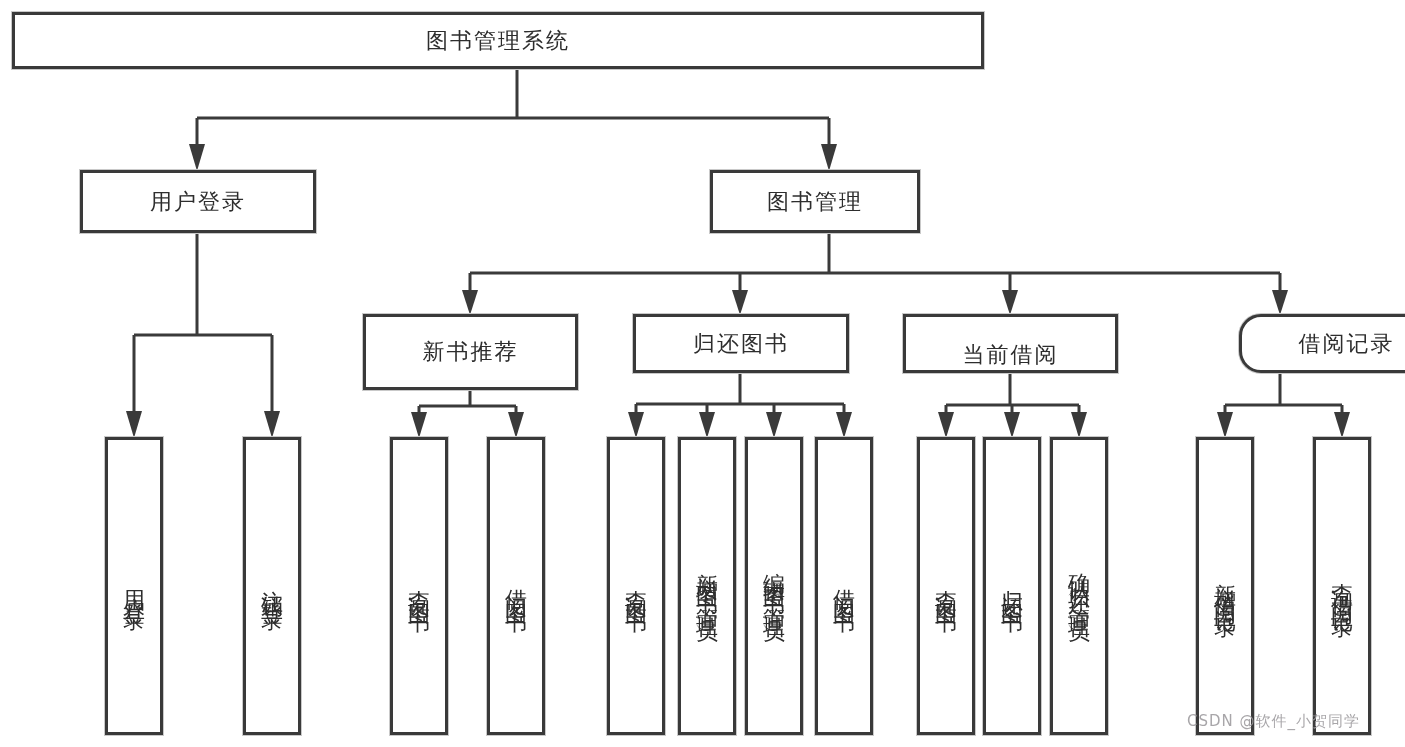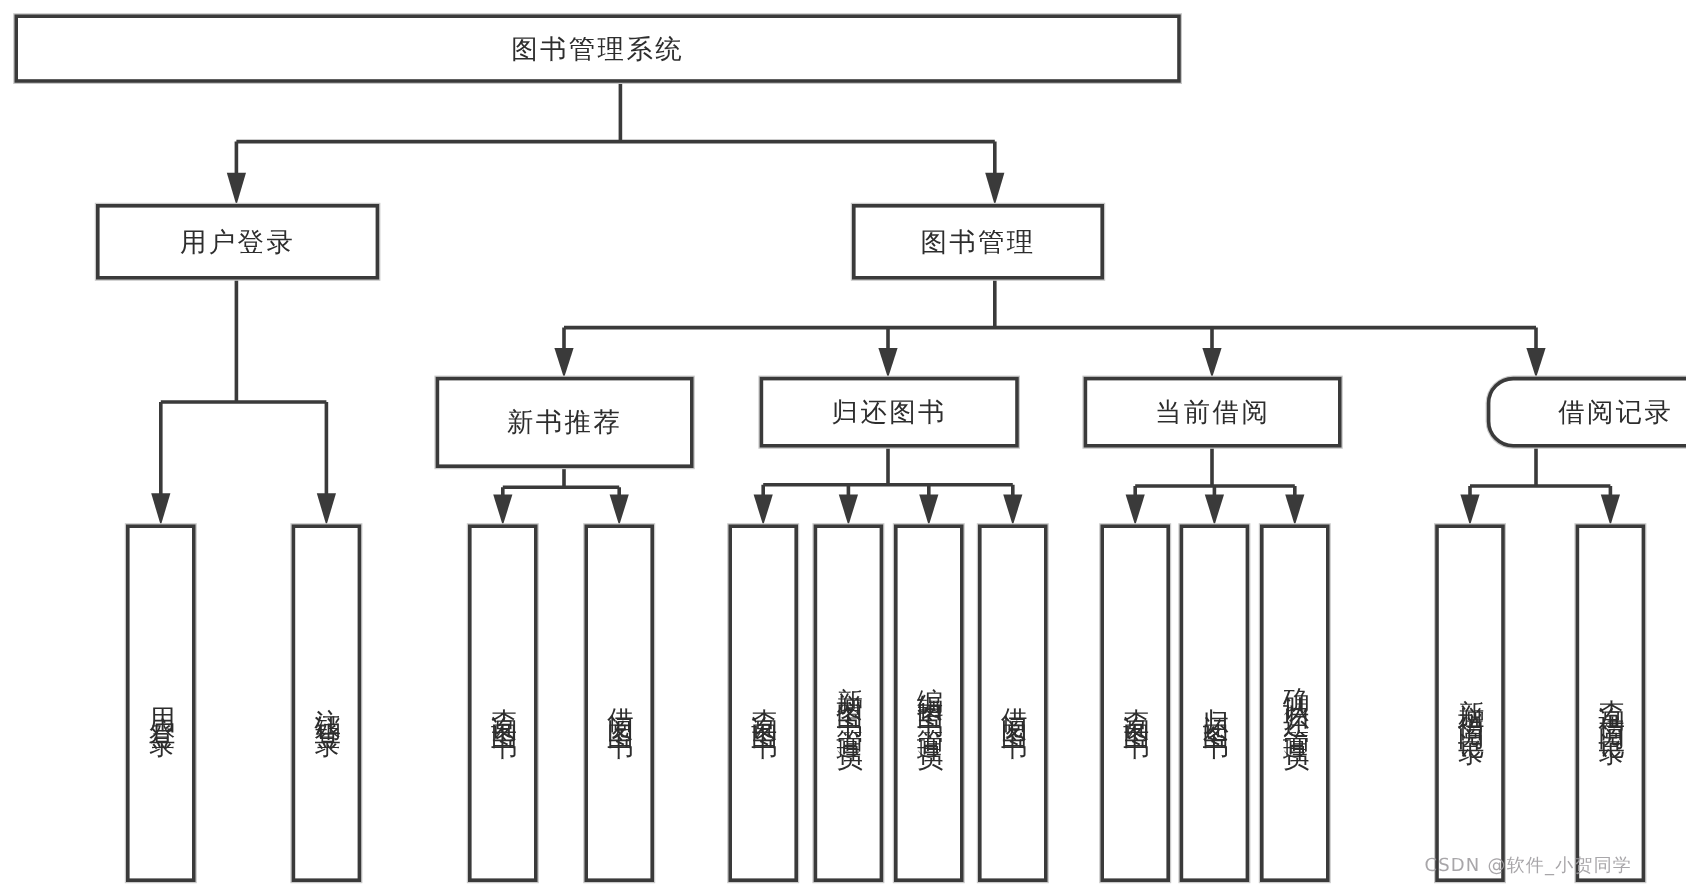--- a/index.html
+++ b/index.html
@@ -35,21 +35,21 @@
     line-height:1.1;
     white-space:nowrap;
     color:#2d2d2d;
   }
   
   .n-root       {left:12px;  top:12px;  width:972px;height:57px;}
   .n-userlogin  {left:80px;  top:170px; width:236px; height:63px;}
   .n-bookmgmt   {left:710px; top:170px; width:210px; height:63px;}
   .n-newrec     {left:363px; top:314px; width:215px; height:76px;}
   .n-bookborrow {left:633px; top:314px; width:216px; height:59px;}
-  .n-curborrow  {left:903px; top:314px; width:215px; height:59px;}
+  .n-curborrow  {left:903px; top:314px; width:215px; height:59px;align-items:flex-end;}
   .n-records    {left:1239px;top:314px; width:215px; height:59px;border-radius:22px;}
   .leaf{top:437px;width:58px;height:298px;}
   .l1 {left:105px;}
   .l2 {left:243px;}
   .l3 {left:390px;}
   .l4 {left:487px;}
   .l5 {left:607px;}
   .l6 {left:678px;}
   .l7 {left:745px;}
   .l8 {left:815px;}

